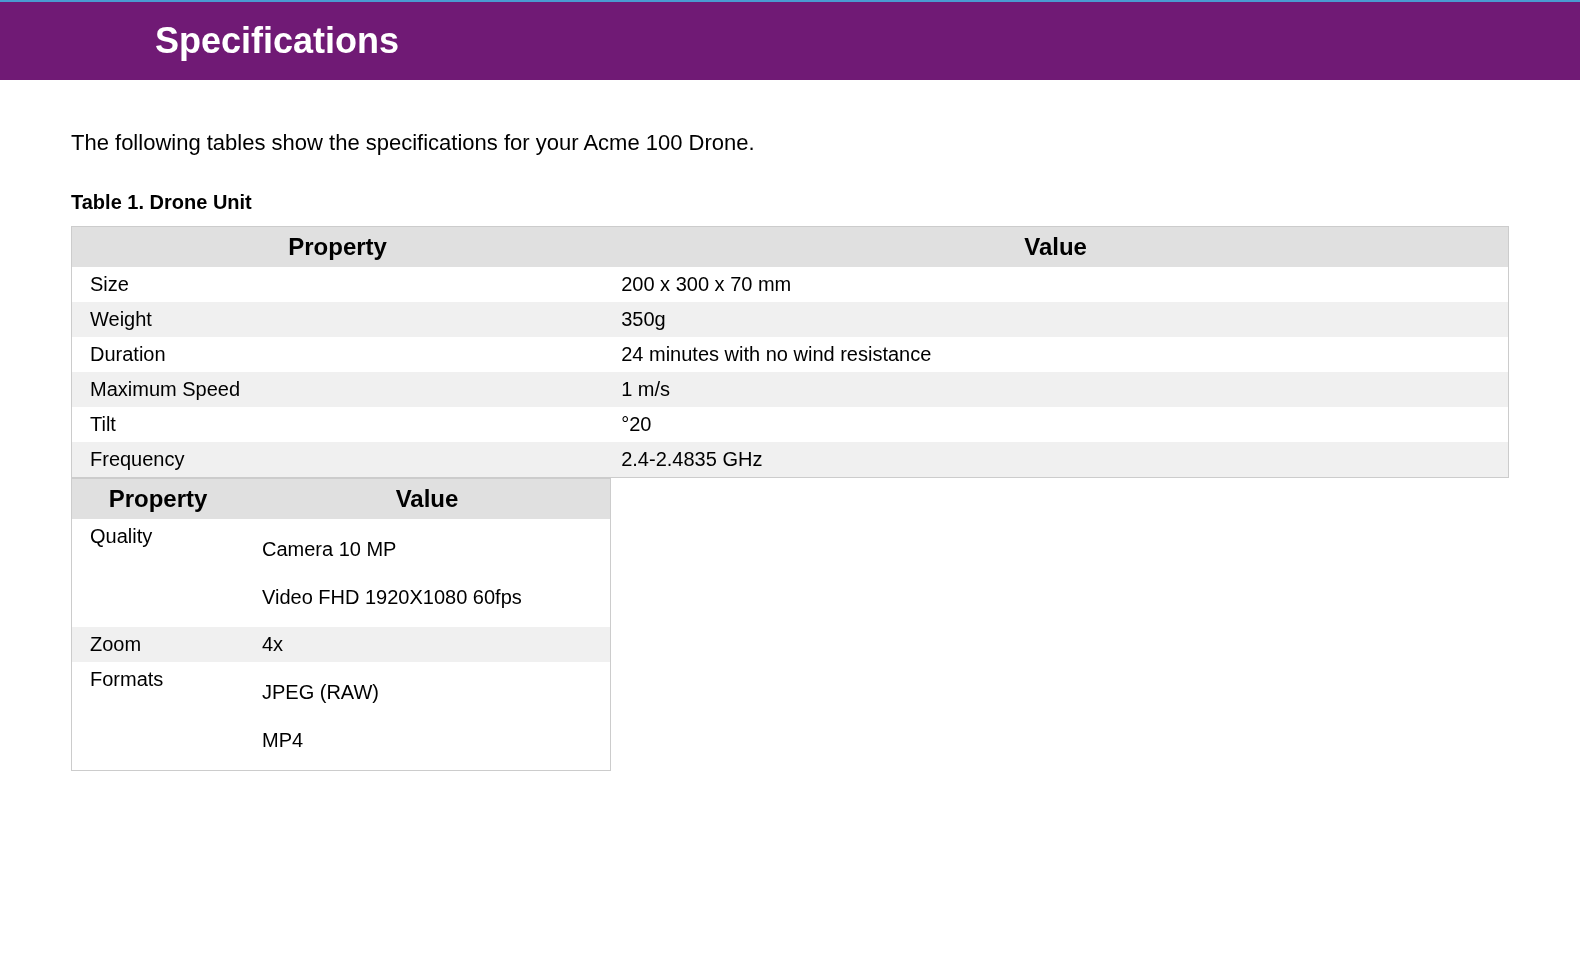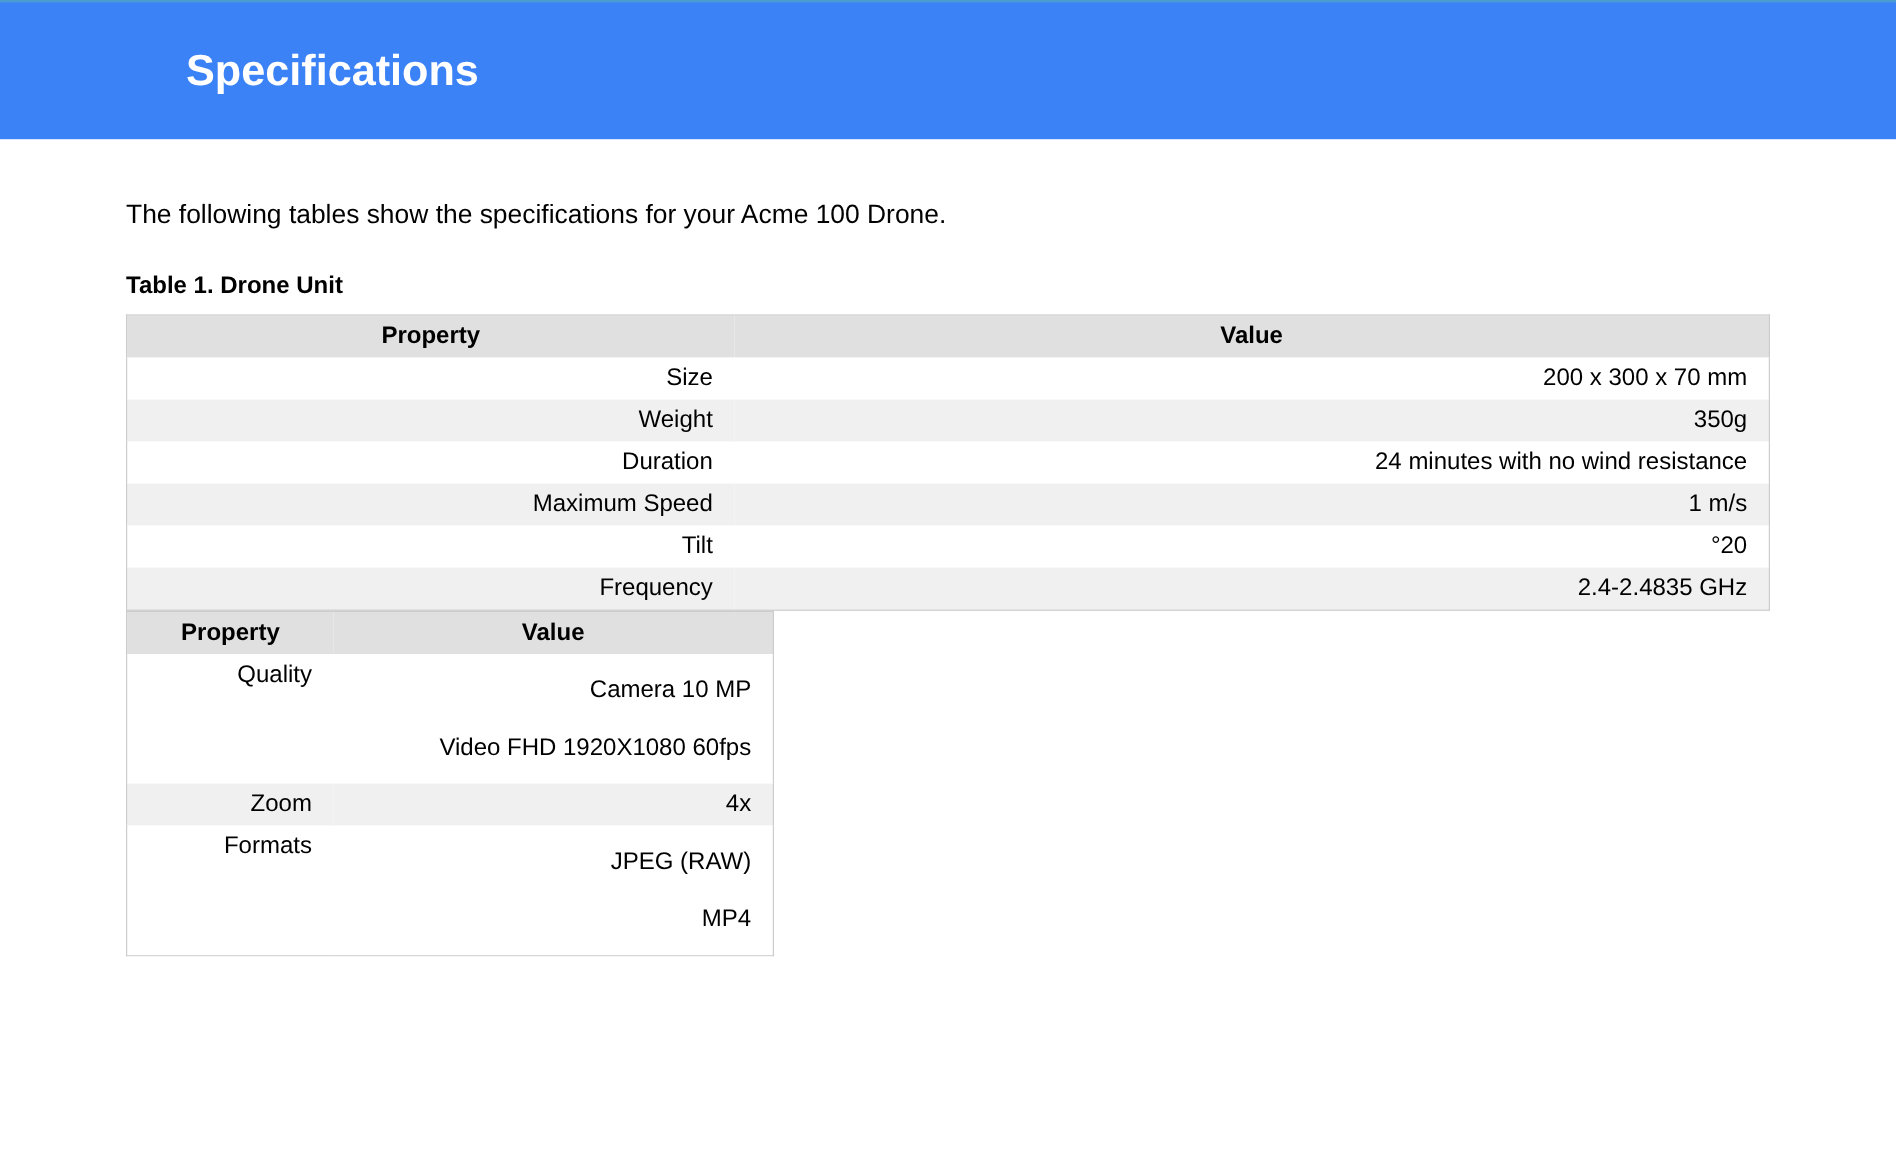--- a/index.html
+++ b/index.html
@@ -6,32 +6,32 @@
       margin: 0;
       padding: 0;
       box-sizing: border-box;
     }
     body {
       font-family: Arial, Helvetica, sans-serif;
       background: #ffffff;
       color: #000000;
     }
     .header-bar {
-      background: #3b82f6;
+      background: #701a75;
       border-top: 2px solid #4a9bd1;
-      padding: 36px 0;
+      padding: 18px 0;
     }
     .header-title {
       color: #ffffff;
       font-size: 36px;
       font-weight: bold;
       margin-left: 155px;
     }
     .content {
-      margin: 0 105px;
+      margin: 0 71px;
       padding-top: 50px;
     }
     .intro-text {
       font-size: 22px;
       margin-bottom: 35px;
     }
     .table-caption {
       font-size: 20px;
       font-weight: bold;
       margin-bottom: 12px;
@@ -43,28 +43,28 @@
     }
     .table-1 {
       width: 100%;
     }
     .table-2 {
       width: 540px;
     }
     th {
       background: #e0e0e0;
       font-weight: bold;
-      font-size: 20px;
+      font-size: 24px;
       padding: 6px 4px;
       text-align: center;
     }
     td {
       font-size: 20px;
       padding: 6px 18px;
-      text-align: right;
+      text-align: left;
       vertical-align: top;
     }
     tbody tr:nth-child(even) td {
       background: #f0f0f0;
     }
     tbody tr:nth-child(odd) td {
       background: #ffffff;
     }
     .table-1 .col-property {
       width: 37%;

